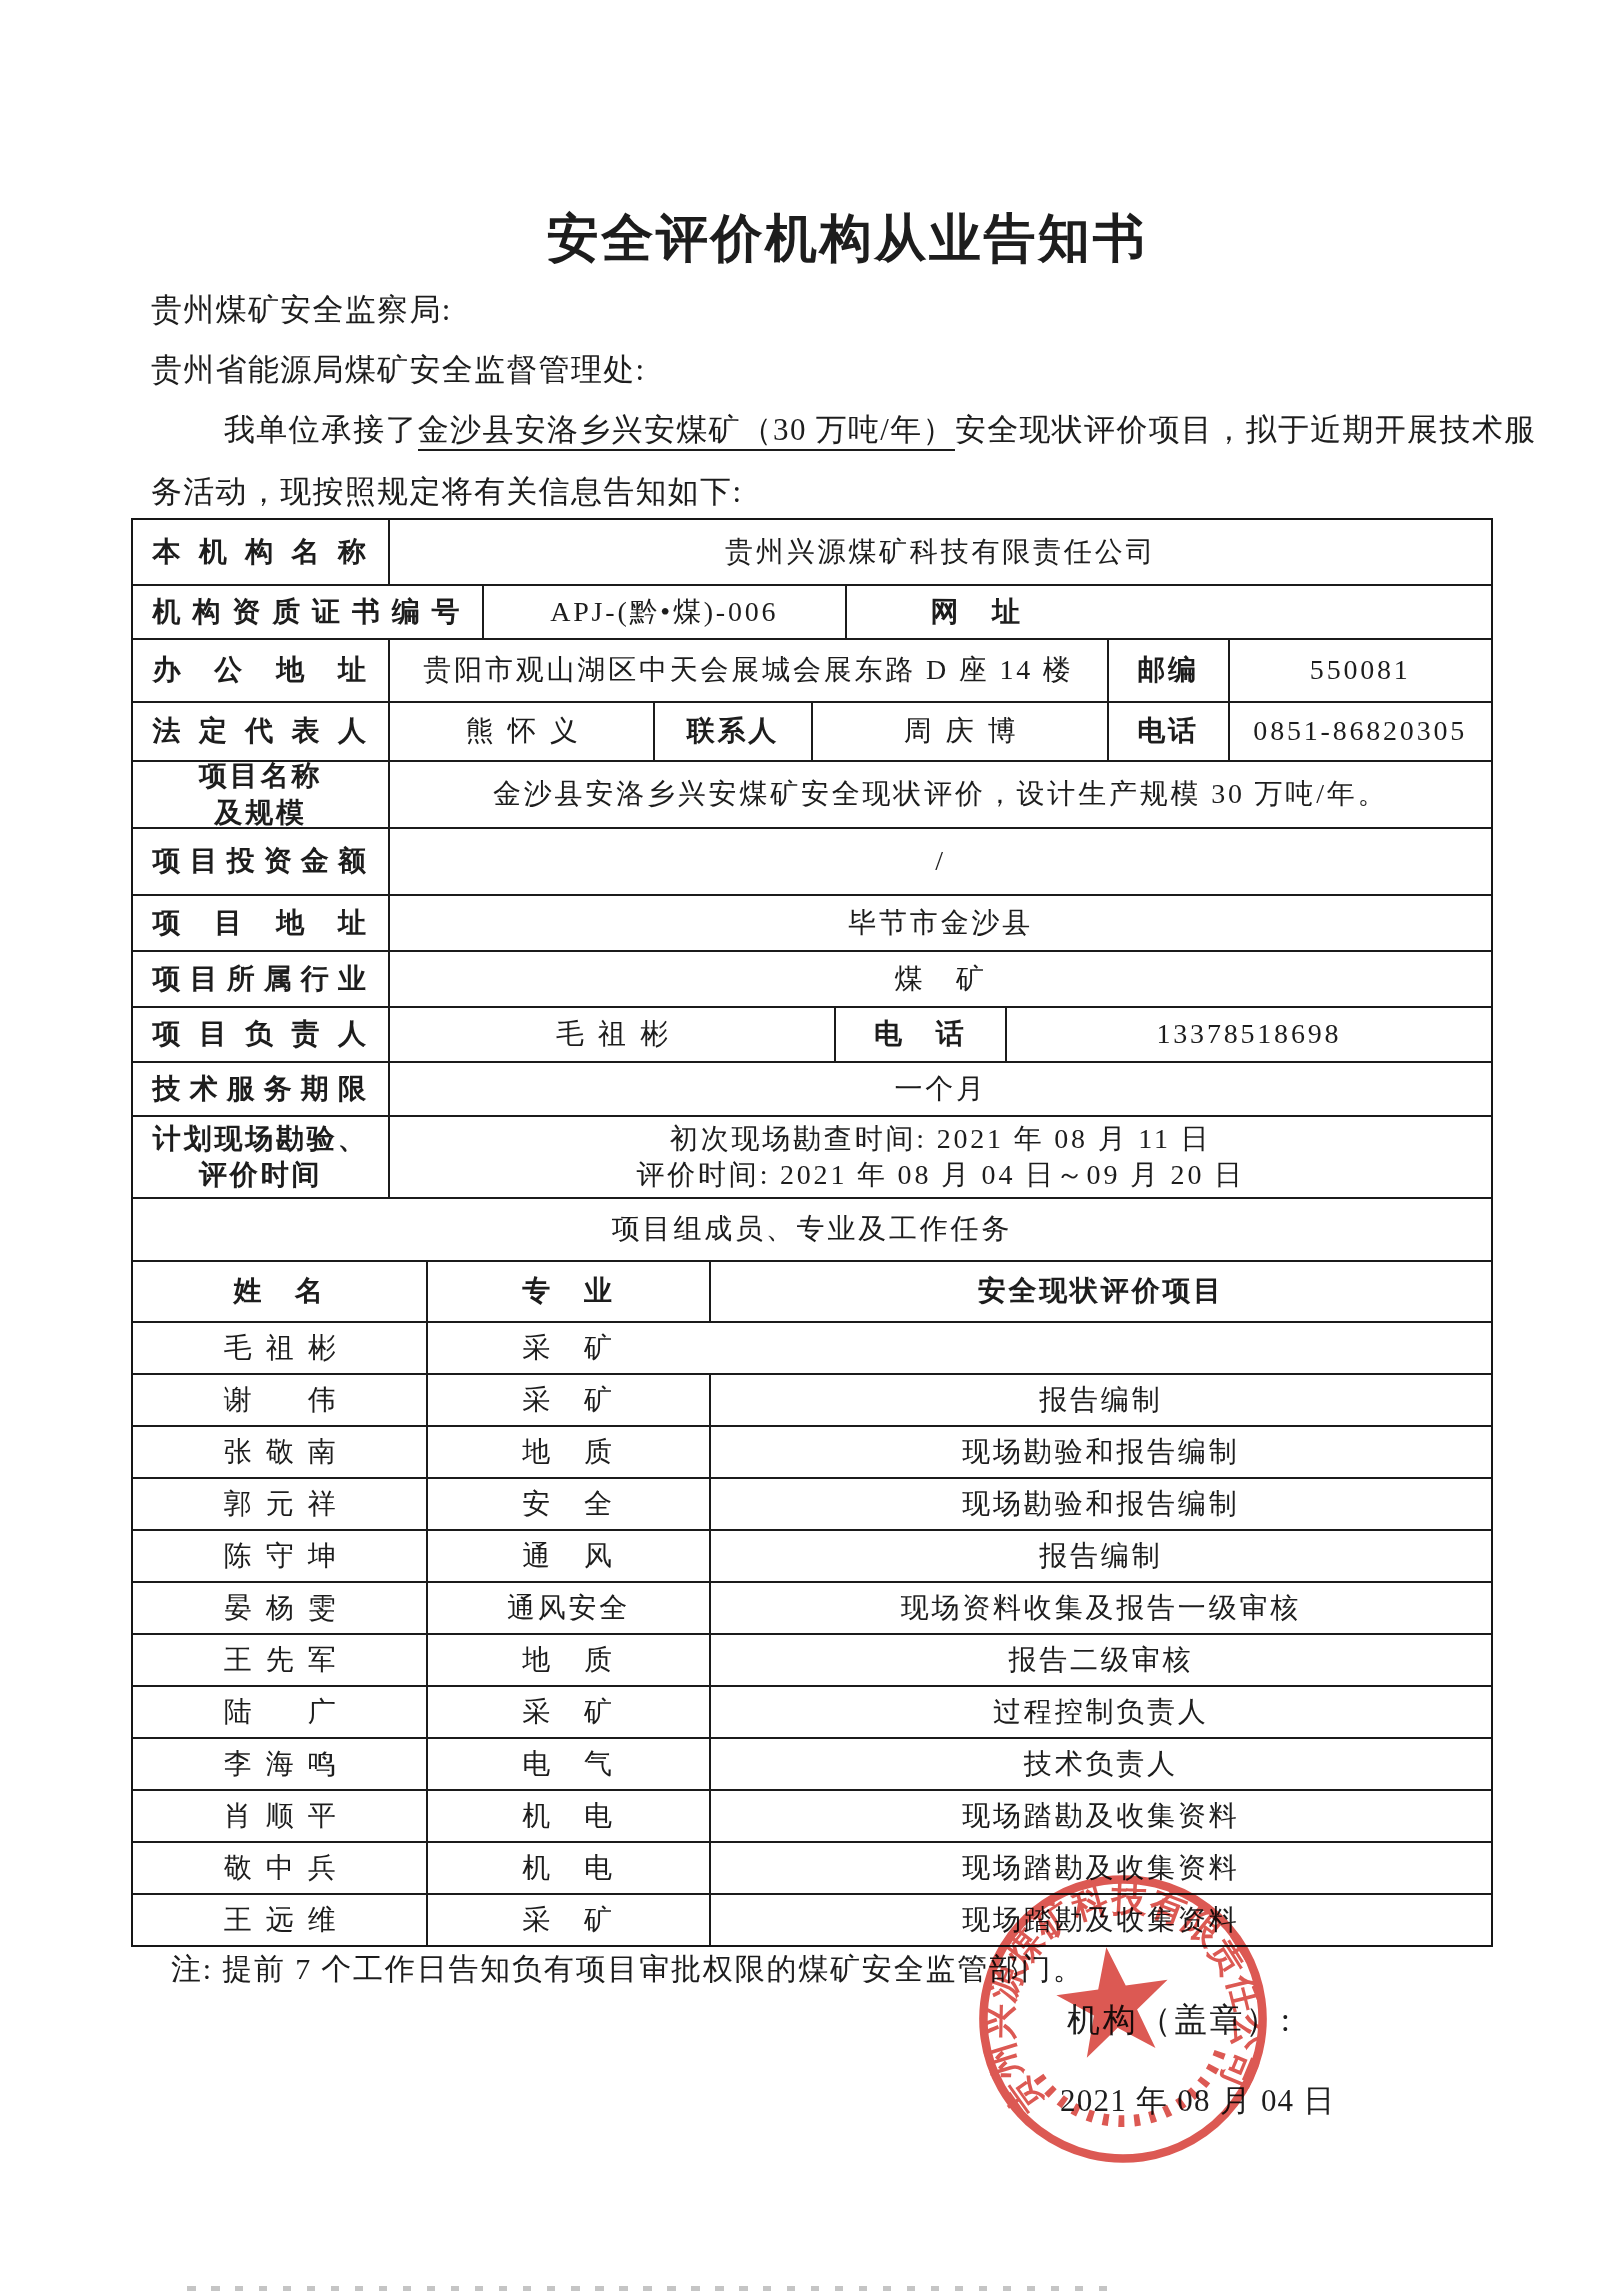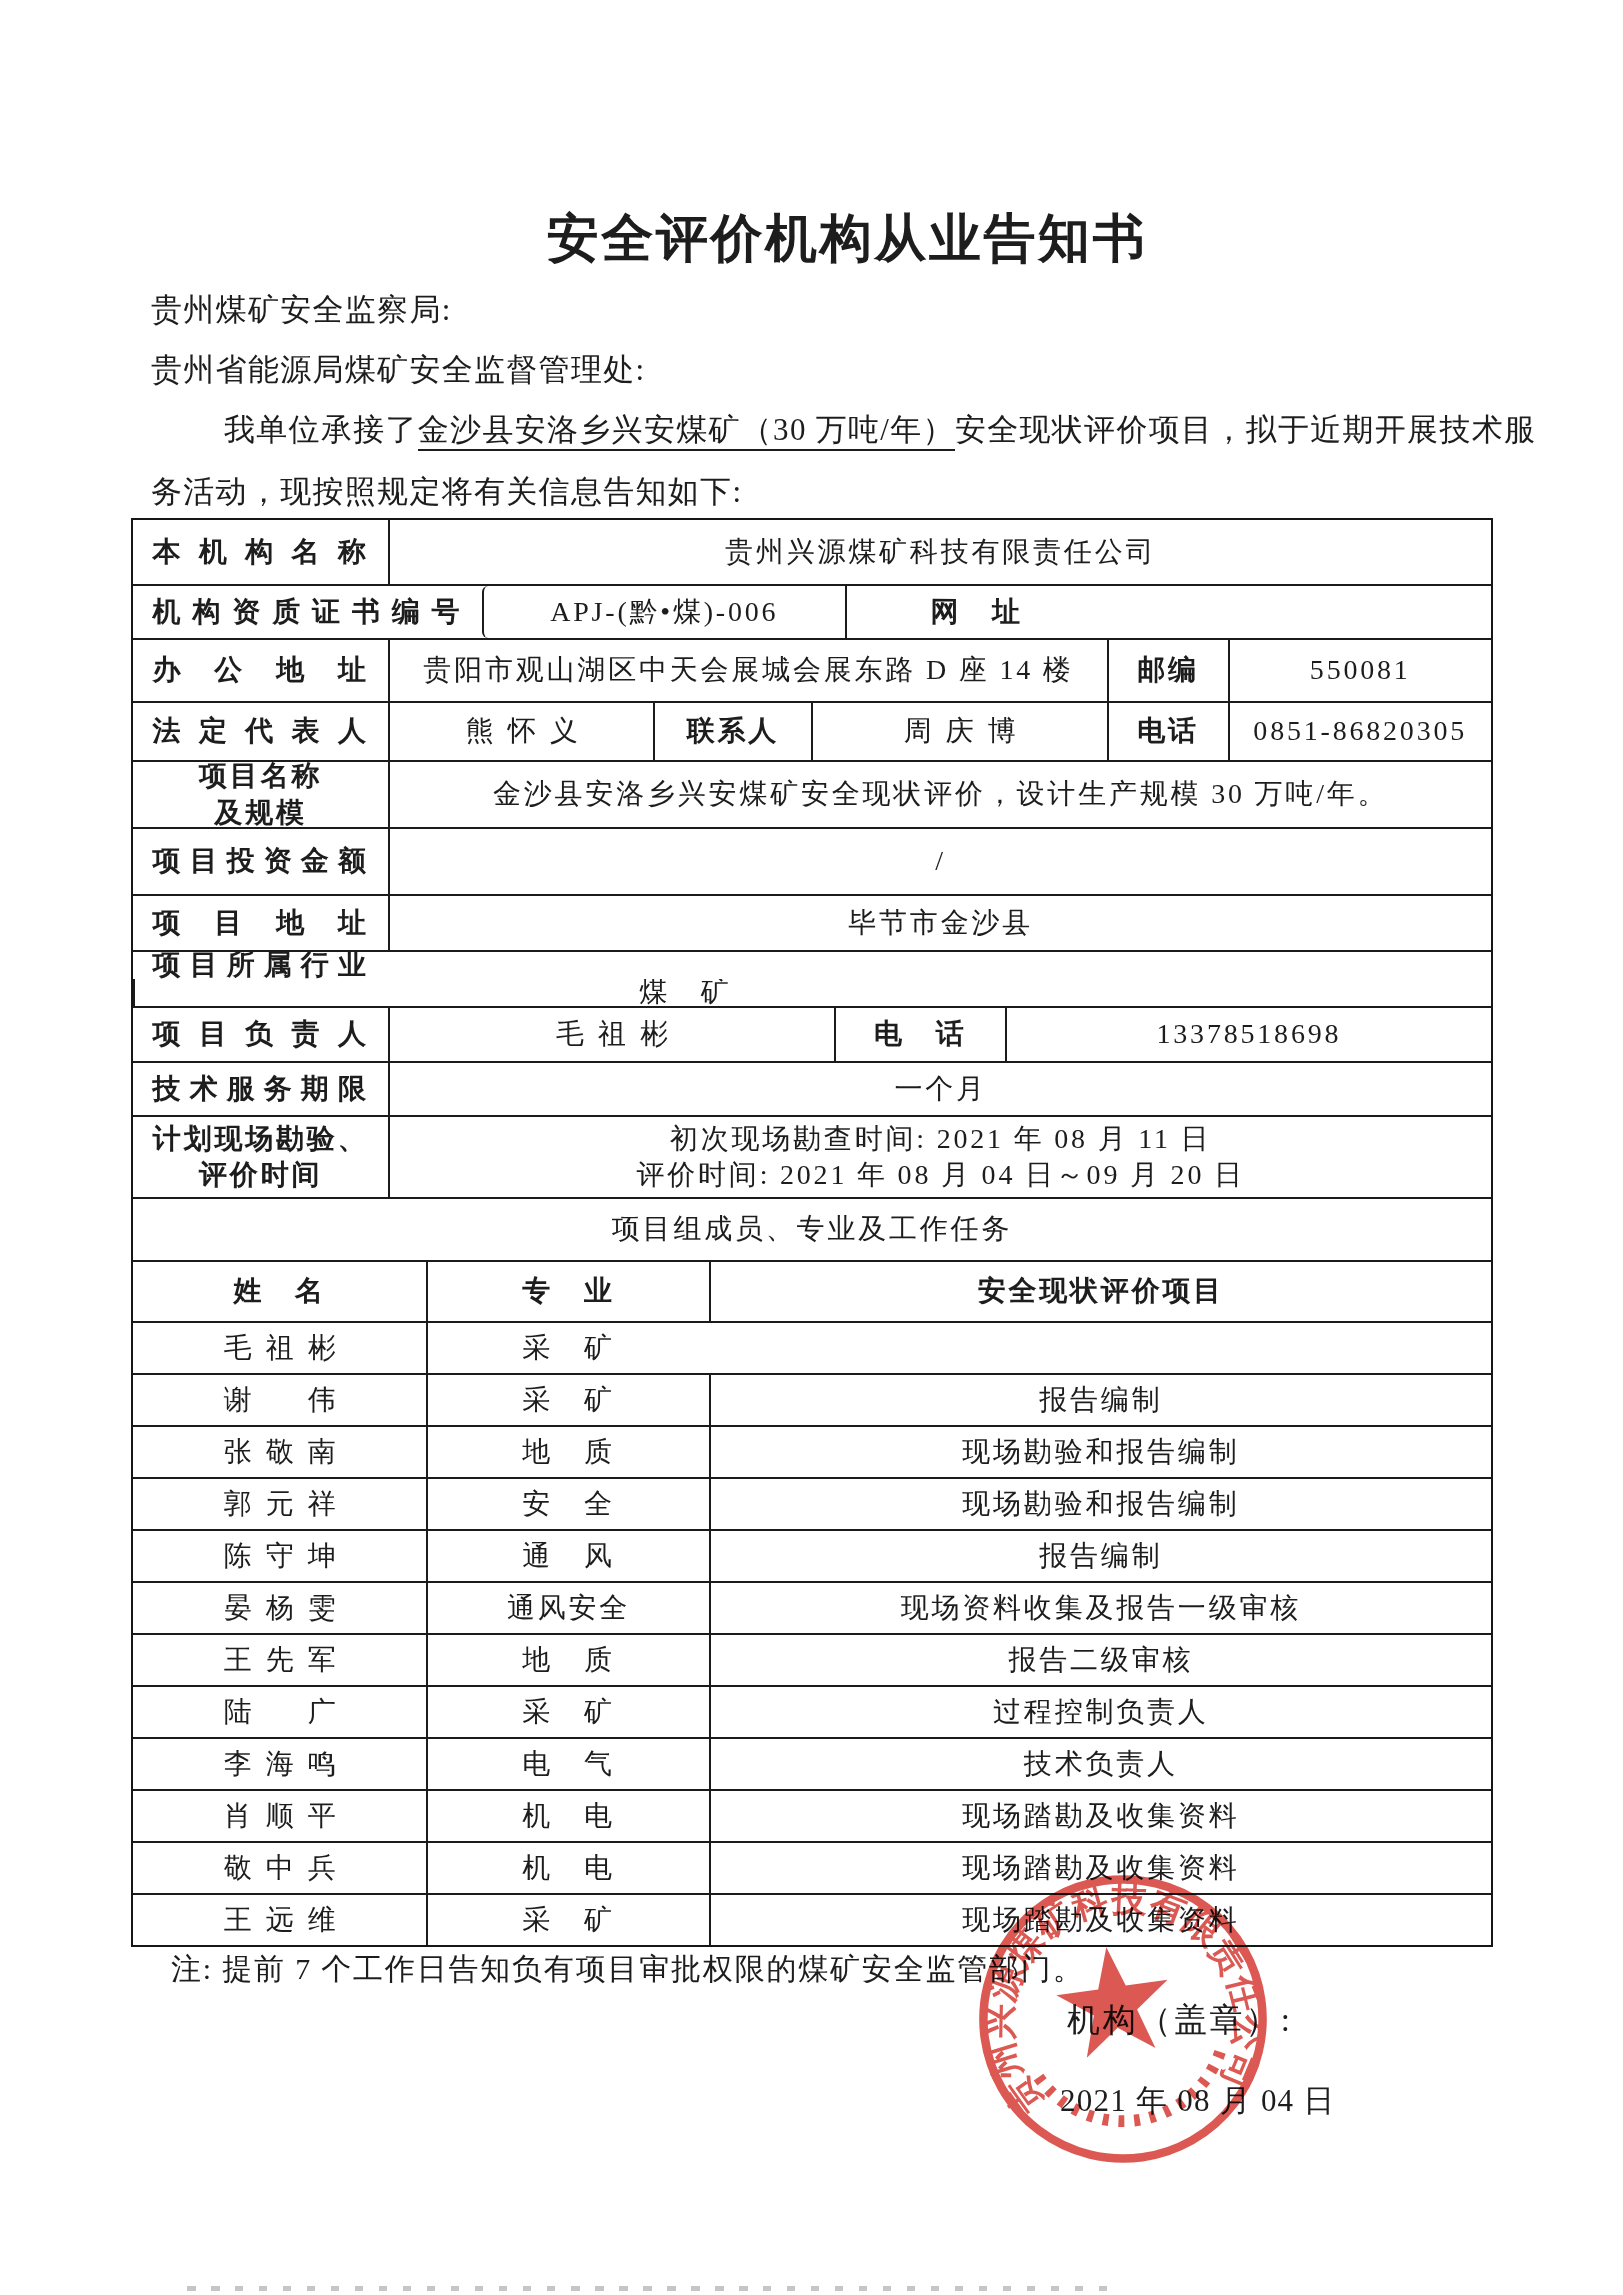--- a/index.html
+++ b/index.html
@@ -64,21 +64,21 @@
           <div class="tline">本机构名称</div>
         </div>
         <div class="tcell" style="width: 81.2%;">
           <div class="tline">贵州兴源煤矿科技有限责任公司</div>
         </div>
       </div>
       <div class="trow" style="height: 54px;">
         <div class="tcell label stretch" style="width: 25.7%;">
           <div class="tline">机构资质证书编号</div>
         </div>
-        <div class="tcell" style="width: 26.7%; border-radius: 6px;">
+        <div class="tcell" style="width: 26.7%;">
           <div class="tline">APJ-(黔•煤)-006</div>
         </div>
         <div class="tcell label" style="width: 19.3%;">
           <div class="tline">网　址</div>
         </div>
       </div>
       <div class="trow" style="height: 63px;">
         <div class="tcell label stretch" style="width: 18.8%;">
           <div class="tline">办公地址</div>
         </div>
@@ -130,21 +130,21 @@
         </div>
       </div>
       <div class="trow" style="height: 56px;">
         <div class="tcell label stretch" style="width: 18.8%;">
           <div class="tline">项目地址</div>
         </div>
         <div class="tcell" style="width: 81.2%;">
           <div class="tline">毕节市金沙县</div>
         </div>
       </div>
-      <div class="trow" style="height: 56px; flex-direction: column;">
+      <div class="trow" style="height: 56px;">
         <div class="tcell label stretch" style="width: 18.8%;">
           <div class="tline">项目所属行业</div>
         </div>
         <div class="tcell" style="width: 81.2%;">
           <div class="tline">煤　矿</div>
         </div>
       </div>
       <div class="trow" style="height: 55px;">
         <div class="tcell label stretch" style="width: 18.8%;">
           <div class="tline">项目负责人</div>

